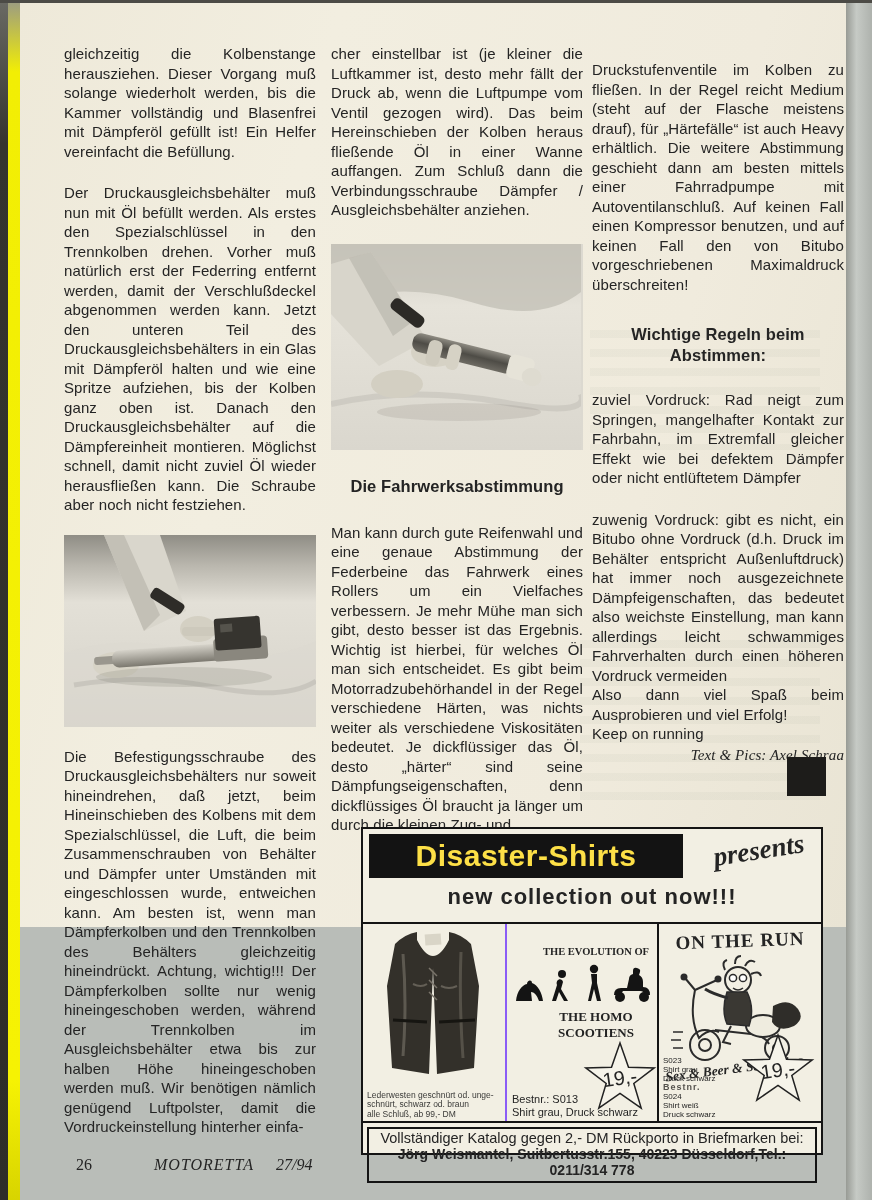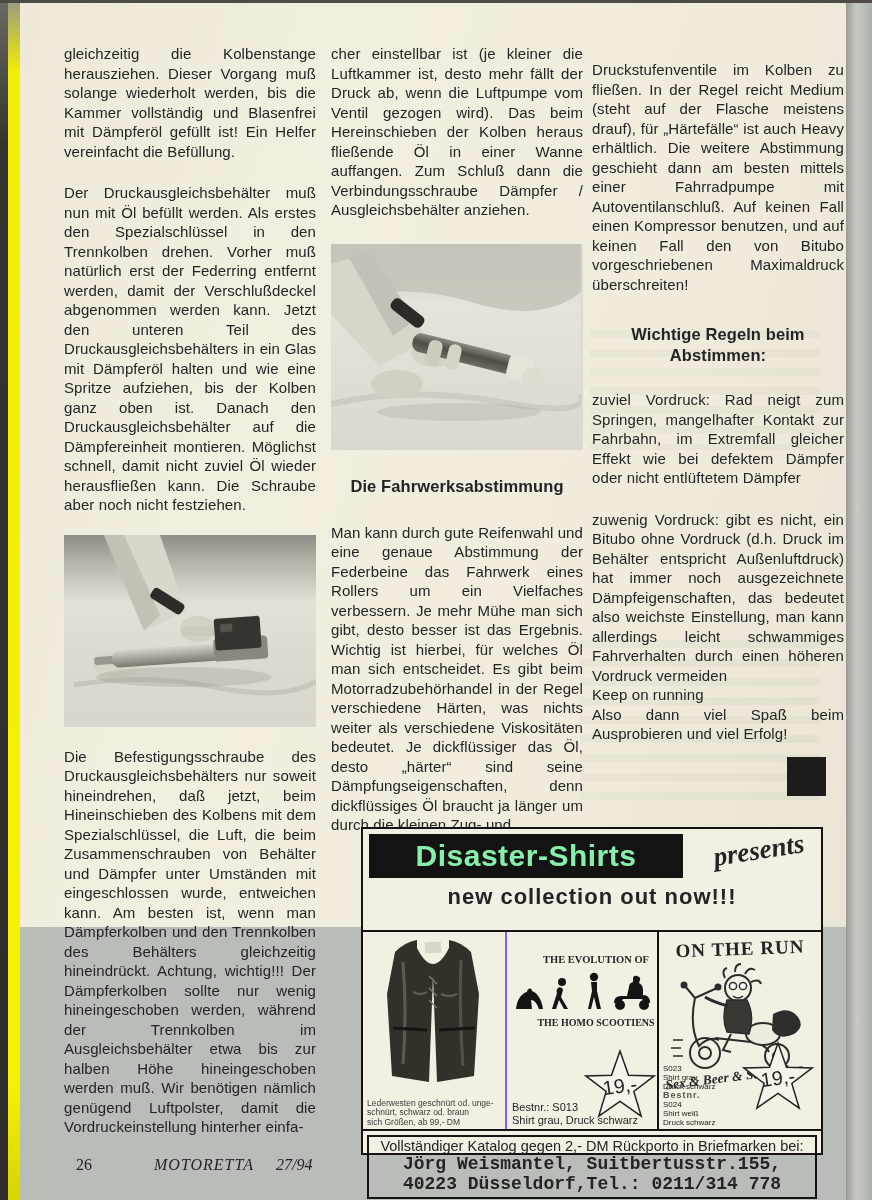--- a/index.html
+++ b/index.html
@@ -31,49 +31,49 @@
   .subhead{font-weight:bold;font-size:16.5px;text-align:center;line-height:21px;margin-top:26px;}
   .subhead-left{font-weight:bold;font-size:16.5px;text-align:center;line-height:21px;margin-top:30px;margin-bottom:24px;}
   .tight{margin-top:0 !important;}
   .byline{font-family:"Liberation Serif","DejaVu Serif",serif;font-style:italic;text-align:right;margin-top:2px !important;}
   .photo{margin:20px 0;background:#dcd9d0;}
   .photo svg{display:block;}
   .end-marker{position:absolute;left:767px;top:757px;width:39px;height:39px;background:#1d1c1a;}
   
   .ad{position:absolute;left:341px;top:827px;width:462px;height:328px;border:2px solid #141414;background:#f2efe3;box-sizing:border-box;}
   .ad-header{position:relative;height:54px;}
-  .ad-banner{position:absolute;left:6px;top:5px;width:314px;height:44px;background:#131313;color:#86efac;
+  .ad-banner{position:absolute;left:6px;top:5px;width:314px;height:44px;background:#131313;color:#fde047;
      display:flex;align-items:center;justify-content:center;font-weight:bold;font-size:30px;letter-spacing:.5px;}
   .ad-presents{position:absolute;right:16px;top:6px;font-family:"Liberation Serif","DejaVu Serif",serif;
      font-style:italic;font-weight:bold;font-size:27px;transform:rotate(-9deg);}
-  .ad-sub{text-align:center;font-weight:bold;font-size:22px;letter-spacing:1px;padding:1px 0 20px;border-bottom:2px solid #141414;}
+  .ad-sub{text-align:center;font-weight:bold;font-size:22px;letter-spacing:1px;padding:1px 0 12px;border-bottom:2px solid #141414;}
   .ad-panels{display:flex;height:197px;border-bottom:2px solid #141414;}
   .panel{position:relative;box-sizing:border-box;}
   .panel-vest{width:144px;border-right:2px solid #8b5cf6;}
   .panel-evo{width:152px;border-right:2px solid #141414;}
   .panel-run{flex:1;}
   .vest-caption{position:absolute;left:4px;bottom:2px;font-size:8.5px;line-height:9.5px;color:#3a3a38;}
   .evo-title{font-family:"Liberation Serif","DejaVu Serif",serif;font-weight:bold;text-align:center;padding-left:28px;}
   .evo-top{font-size:10.5px;margin-top:22px;}
-  .evo-bottom{font-size:10px;margin-top:4px;}
+  .evo-bottom{font-size:13px;margin-top:4px;}
   .evo-order{position:absolute;left:5px;bottom:2px;font-size:11px;line-height:13px;}
   .run-title{font-family:"Liberation Serif","DejaVu Serif",serif;font-weight:bold;font-size:19px;
      letter-spacing:1px;text-align:center;margin-top:6px;transform:rotate(-2deg);}
   .run-slogan{position:absolute;left:6px;bottom:44px;font-family:"Liberation Serif","DejaVu Serif",serif;
      font-style:italic;font-weight:bold;font-size:13.5px;transform:rotate(-7deg);white-space:nowrap;}
   .run-orders{position:absolute;left:4px;right:2px;bottom:2px;display:flex;justify-content:space-between;font-size:8px;line-height:9px;flex-direction:column;}
   .order-label{font-weight:bold;color:#55534e;font-size:9px;letter-spacing:1px;}
   .star{position:absolute;width:78px;height:74px;z-index:5;}
   .star-evo{right:-2px;bottom:6px;}
   .star-run{right:4px;bottom:14px;}
   .star .price{position:absolute;left:0;right:0;top:26px;text-align:center;font-size:20px;transform:rotate(-8deg);}
   .ad-footer{padding:4px;}
   .ad-footer-box{border:2px solid #141414;text-align:center;padding:1px 2px 3px;}
   .cat1{font-size:14.5px;}
-  .cat2{font-family:Liberation Mono, monospace;font-weight:bold;font-size:18px;}
+  .cat2{font-family:Liberation Sans, sans-serif;font-weight:bold;font-size:14px;}
   
   .page-footer{position:absolute;left:56px;top:1156px;font-size:16px;font-family:"Liberation Serif","DejaVu Serif",serif;display:flex;}
   .page-footer .num{font-style:normal;}
   .page-footer .mag{font-style:italic;margin-left:62px;letter-spacing:1px;}
   .page-footer .iss{font-style:italic;margin-left:22px;}
 </style>
 </head>
 <body>
 
 <div class="edge-dark"></div>
@@ -161,22 +161,23 @@
     </div>
     <div class="subhead">Die Fahrwerksabstimmung</div>
     <p style="margin-top:26px;">Man kann durch gute Reifenwahl und eine genaue Abstimmung der Federbeine das Fahrwerk eines Rollers um ein Vielfaches verbessern. Je mehr Mühe man sich gibt, desto besser ist das Ergebnis. Wichtig ist hierbei, für welches Öl man sich entscheidet. Es gibt beim Motorradzubehörhandel in der Regel verschiedene Härten, was nichts weiter als verschiedene Viskositäten bedeutet. Je dickflüssiger das Öl, desto „härter“ sind seine Dämpfungseigenschaften, denn dickflüssiges Öl braucht ja länger um durch die kleinen Zug- und</p>
   </div>
 
   <div class="col col3">
     <p>Druckstufenventile im Kolben zu fließen. In der Regel reicht Medium (steht auf der Flasche meistens drauf), für „Härtefälle“ ist auch Heavy erhältlich. Die weitere Abstimmung geschieht dann am besten mittels einer Fahrradpumpe mit Autoventilanschluß. Auf keinen Fall einen Kompressor benutzen, und auf keinen Fall den von Bitubo vorgeschriebenen Maximaldruck überschreiten!</p>
     <div class="subhead-left">Wichtige Regeln beim Abstimmen:</div>
     <p class="tight">zuviel Vordruck: Rad neigt zum Springen, mangelhafter Kontakt zur Fahrbahn, im Extremfall gleicher Effekt wie bei defektem Dämpfer oder nicht entlüftetem Dämpfer</p>
     <p>zuwenig Vordruck: gibt es nicht, ein Bitubo ohne Vordruck (d.h. Druck im Behälter entspricht Außenluftdruck) hat immer noch ausgezeichnete Dämpfeigenschaften, das bedeutet also weichste Einstellung, man kann allerdings leicht schwammiges Fahrverhalten durch einen höheren Vordruck vermeiden</p>
+    <p class="tight" style="margin-top:0;">Also dann viel Spaß beim Ausprobieren und viel Erfolg!</p>
     <p class="tight">Keep on running</p>
-    <p class="tight" style="margin-top:0;">Also dann viel Spaß beim Ausprobieren und viel Erfolg!</p>
+    <p class="byline">Text &amp; Pics: Axel Schraa</p>
   </div>
 
   <div class="end-marker"></div>
 
   <div class="ad">
     <div class="ad-header">
       <div class="ad-banner">Disaster-Shirts</div>
       <div class="ad-presents">presents</div>
     </div>
     <div class="ad-sub">new collection out now!!!</div>
@@ -189,21 +190,21 @@
           <path d="M98,28 Q96,78 100,134" stroke="#6d685e" stroke-width="3" fill="none" opacity=".6"></path>
           <path d="M50,60 Q58,64 64,60" stroke="#79746a" stroke-width="2" fill="none" opacity=".7"></path>
           <path d="M78,62 Q86,66 94,62" stroke="#79746a" stroke-width="2" fill="none" opacity=".7"></path>
           <path d="M30,96 L64,98 M76,98 L112,96" stroke="#161511" stroke-width="3"></path>
           <rect x="62" y="10" width="16" height="11" fill="#d9d5c7" transform="rotate(-4 70 15)"></rect>
           <path d="M66,44 L74,52 M66,56 L74,64 M66,68 L74,76" stroke="#79746a" stroke-width="1.5"></path>
         </svg>
         <div class="vest-caption">
           <div>Lederwesten geschnürt od. unge-</div>
           <div>schnürt, schwarz od. braun</div>
-          <div>sich Größen, ab 99,- DM</div>
+          <div>alle Schluß, ab 99,- DM</div>
         </div>
       </div>
 
       <div class="panel panel-evo">
         <div class="evo-title evo-top">THE EVOLUTION OF</div>
         <svg width="148" height="44" viewBox="0 0 148 44" style="display:block;margin:4px auto 0;">
           <g fill="#141414">
             <path d="M8,40 C9,30 14,24 19,23 C19,19 24,18 24,22 C30,24 34,32 35,40 L31,40 C29,34 26,31 23,31 L24,40 Z"></path>
             <circle cx="54" cy="13" r="4"></circle>
             <path d="M44,40 L49,24 C47,18 54,16 55,21 L53,28 L60,40 L56,40 L51,31 L48,40 Z"></path>

